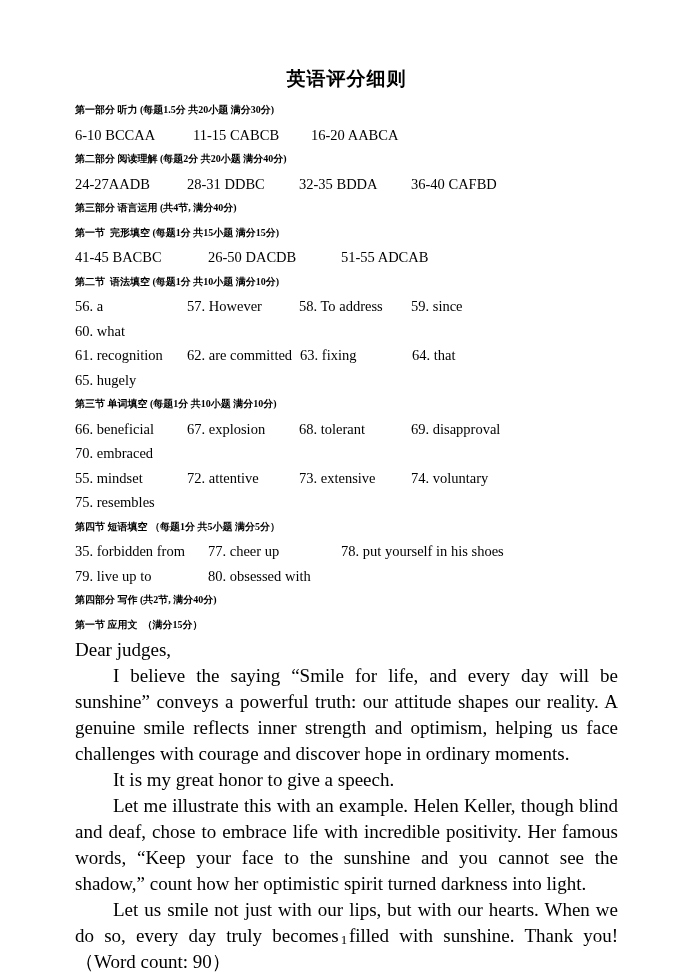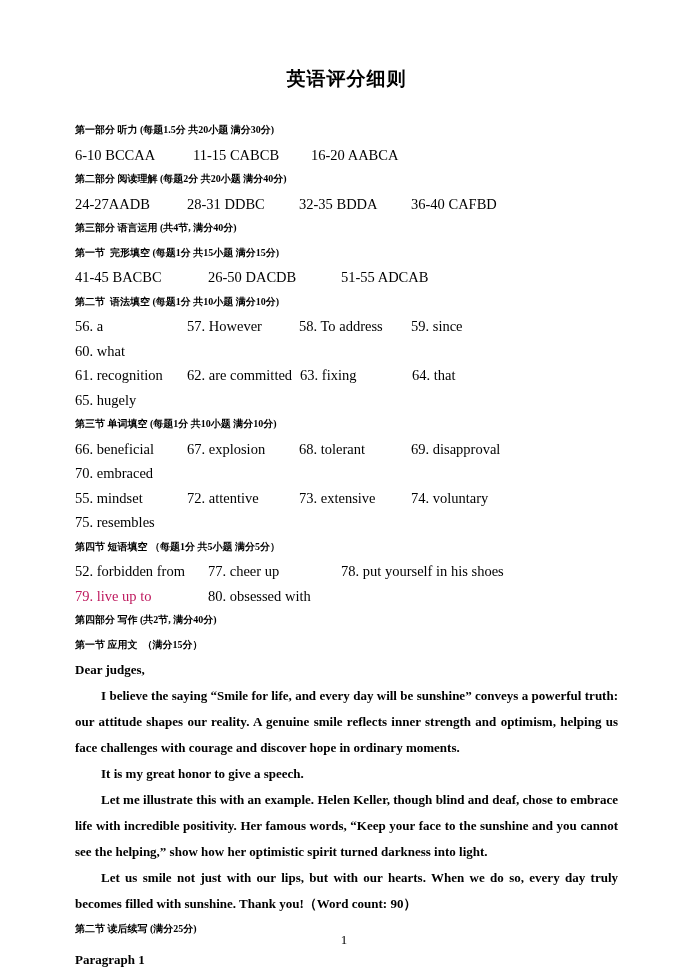--- a/index.html
+++ b/index.html
@@ -13,45 +13,44 @@
     font-family: "Liberation Serif", "DejaVu Serif", serif;
   }
   .page {
     padding: 66px 70px 0 75px;
   }
   .doc-title {
     text-align: center;
     font-size: 19px;
     font-weight: bold;
     letter-spacing: 1px;
-    margin-bottom: 26px;
+    margin-bottom: 6px;
     font-family: "Liberation Serif", "DejaVu Sans", serif;
   }
   .line {
     font-size: 14.5px;
     line-height: 24.5px;
     white-space: pre-wrap;
   }
   .heading {
     font-weight: bold;
     font-size: 10px;
     font-family: "Liberation Serif", "DejaVu Sans", serif;
   }
   .answers { display: flex; flex-wrap: wrap; }
   .answers .item { flex: 0 0 auto; padding-right: 8px; white-space: pre; }
   .cols-5 .item { min-width: 112px; }
   .cols-4 .item { min-width: 118px; }
   .cols-3 .item { min-width: 133px; }
   .cols-2 .item { min-width: 133px; }
-  .muted { color: #be185d; }
+  .muted { color: #000000; }
   .para {
-    font-size: 13px;
+    font-size: 19px;
     line-height: 26px;
     text-align: justify;
-    font-weight: bold;
   }
   .para.indent { text-indent: 2em; }
   .spaced { margin-top: 5px; }
   .footer {
     position: absolute;
     left: 0;
     bottom: 24px;
     width: 100%;
     text-align: center;
     font-size: 13px;
@@ -70,27 +69,27 @@
       <div class="line heading">第三部分 语言运用 (共4节, 满分40分)</div>
       <div class="line heading">第一节  完形填空 (每题1分 共15小题 满分15分)</div>
       <div class="line answers cols-3"><span class="item">41-45 BACBC</span><span class="item">26-50 DACDB</span><span class="item">51-55 ADCAB</span></div>
       <div class="line heading">第二节  语法填空 (每题1分 共10小题 满分10分)</div>
       <div class="line answers cols-5"><span class="item">56. a</span><span class="item">57. However</span><span class="item">58. To address</span><span class="item">59. since</span><span class="item">60. what</span></div>
       <div class="line answers cols-5"><span class="item">61. recognition</span><span class="item">62. are committed</span><span class="item">63. fixing</span><span class="item">64. that</span><span class="item">65. hugely</span></div>
       <div class="line heading">第三节 单词填空 (每题1分 共10小题 满分10分)</div>
       <div class="line answers cols-5"><span class="item">66. beneficial</span><span class="item">67. explosion</span><span class="item">68. tolerant</span><span class="item">69. disapproval</span><span class="item">70. embraced</span></div>
       <div class="line answers cols-5"><span class="item">55. mindset</span><span class="item">72. attentive</span><span class="item">73. extensive</span><span class="item">74. voluntary</span><span class="item">75. resembles</span></div>
       <div class="line heading">第四节 短语填空 （每题1分 共5小题 满分5分）</div>
-      <div class="line answers cols-3"><span class="item">52. forbidden from</span><span class="item">77. cheer up</span><span class="item">78. put yourself in his shoes</span></div>
+      <div class="line answers cols-3"><span class="item">35. forbidden from</span><span class="item">77. cheer up</span><span class="item">78. put yourself in his shoes</span></div>
       <div class="line answers cols-2"><span class="item muted">79. live up to</span><span class="item">80. obsessed with</span></div>
       <div class="line heading">第四部分 写作 (共2节, 满分40分)</div>
       <div class="line heading">第一节 应用文  （满分15分）</div>
       <div class="para">Dear judges,</div>
       <div class="para indent">I believe the saying “Smile for life, and every day will be sunshine” conveys a powerful truth: our attitude shapes our reality. A genuine smile reflects inner strength and optimism, helping us face challenges with courage and discover hope in ordinary moments.</div>
       <div class="para indent">It is my great honor to give a speech.</div>
-      <div class="para indent">Let me illustrate this with an example. Helen Keller, though blind and deaf, chose to embrace life with incredible positivity. Her famous words, “Keep your face to the sunshine and you cannot see the helping,” show how her optimistic spirit turned darkness into light.</div>
+      <div class="para indent">Let me illustrate this with an example. Helen Keller, though blind and deaf, chose to embrace life with incredible positivity. Her famous words, “Keep your face to the sunshine and you cannot see the shadow,” count how her optimistic spirit turned darkness into light.</div>
       <div class="para indent">Let us smile not just with our lips, but with our hearts. When we do so, every day truly becomes filled with sunshine. Thank you!（Word count: 90）</div>
       <div class="line heading">第二节 读后续写 (满分25分)</div>
       <div class="para spaced">Paragraph 1</div>
     </div>
 </div>
 
 <div class="footer">1</div>
 
 </body></html>

